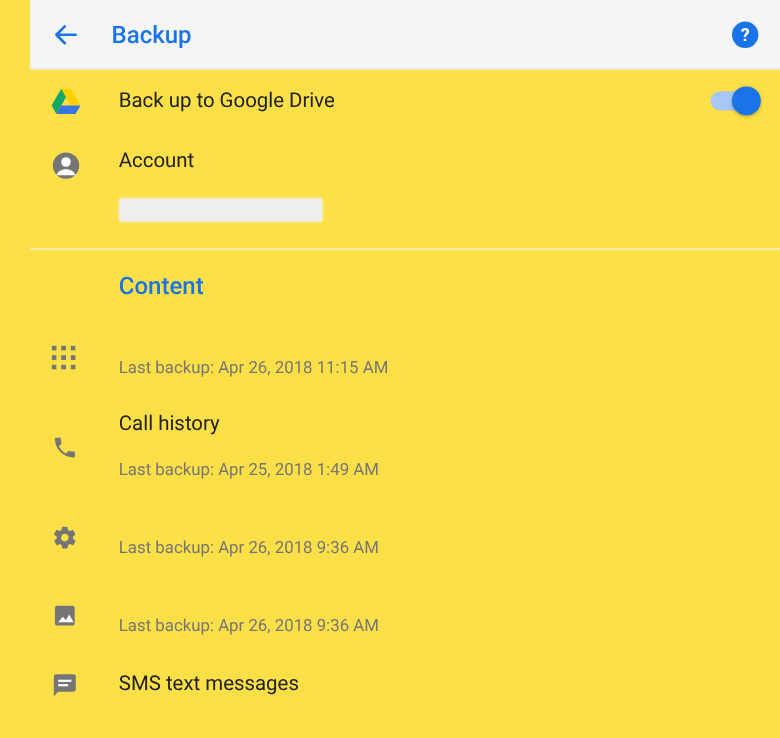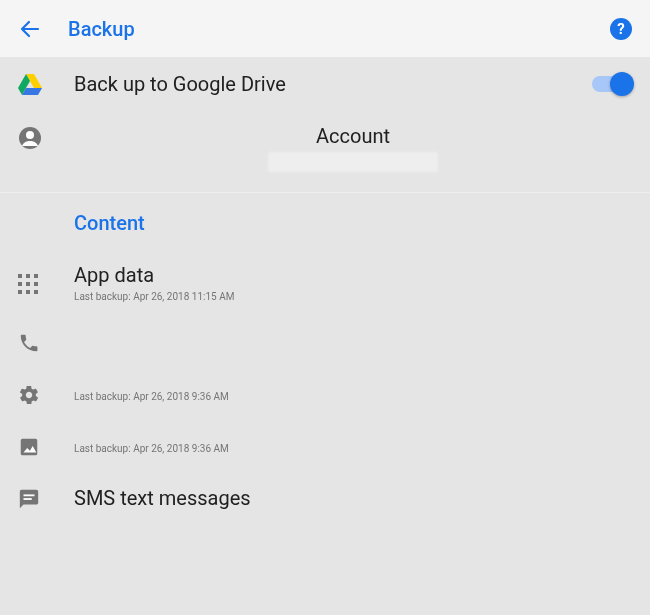--- a/index.html
+++ b/index.html
@@ -1,39 +1,39 @@
 <!DOCTYPE html>
 <html><head>
 <meta charset="utf-8">
 <style>
   * { box-sizing: border-box; margin: 0; padding: 0; }
   html, body { width: 650px; height: 615px; font-family: Roboto, Arial, sans-serif; background: #fff; color: #212121; }
-  .screen { width: 650px; height: 615px; background: #e5e5e5; overflow: hidden; }
+  .screen { width: 650px; height: 615px; background: #fde047; overflow: hidden; padding-left: 25px; }
   .header {
     height: 58px;
     background: #f5f5f5;
     border-bottom: 1px solid #e6e6e6;
     display: flex;
     align-items: center;
     padding: 0 18px;
   }
   .header .back { color: #1a73e8; display:flex; align-items:center; cursor:pointer; }
   .header .title { color: #1a73e8; font-size: 20px; font-weight: 500; margin-left: 26px; }
   .header .spacer { flex: 1; }
   .header .help { width: 22px; height: 22px; border-radius: 50%; background: #1a73e8; color: #fff; display:flex; align-items:center; justify-content:center; font-weight:700; font-size:15px; cursor:pointer; }
   .row {
     display: flex;
     align-items: center;
     padding: 14px 18px 14px 18px;
   }
   .row.clickable { cursor: pointer; }
   .icon-col { width: 56px; display:flex; align-items:flex-start; justify-content:flex-start; padding-top:2px; }
   .text-col { flex: 1; }
-  .primary { font-size: 20px; color: #212121; }
-  .secondary { font-size: 10px; color: #757575; margin-top: 4px; }
+  .primary { font-size: 17px; color: #212121; }
+  .secondary { font-size: 14px; color: #757575; margin-top: 21px; }
   .blurred { display:inline-block; width: 170px; height: 20px; background: #eee; filter: blur(1px); border-radius:2px; }
   .toggle {
     width: 40px; height: 16px; background: #a7c7f9; border-radius: 10px; position: relative; cursor:pointer;
   }
   .toggle .knob {
     position: absolute; right: -2px; top: -4px; width: 24px; height: 24px; border-radius: 50%; background: #1a73e8; box-shadow: 0 1px 3px rgba(0,0,0,.3);
   }
   .section-divider { height: 1px; background: #eee; margin-top: 4px; margin-bottom: 4px; }
   .section-label { color: #1a73e8; font-size: 20px; font-weight: 500; padding: 14px 18px 14px 74px; }
   svg { display:block; }
@@ -67,21 +67,21 @@
       </span>
     </div>
     <div class="text-col">
       <div class="primary">Back up to Google Drive</div>
     </div>
     <div class="toggle">
       <div class="knob"></div>
     </div>
   </div>
 
-  <div class="row clickable" style="align-items:flex-start;text-align:center;">
+  <div class="row clickable" style="align-items:flex-start;">
     <div class="icon-col">
       <span>
         <svg width="24" height="24" viewBox="0 0 24 24" fill="#757575">
           <circle cx="12" cy="12" r="11" fill="#757575"></circle>
           <circle cx="12" cy="9" r="4" fill="#fdfdfd"></circle>
           <path d="M4 20c1.5-4 5-5 8-5s6.5 1 8 5" fill="#fdfdfd"></path>
         </svg>
       </span>
     </div>
     <div class="text-col">
@@ -104,32 +104,35 @@
           <rect x="0" y="8" width="4" height="4"></rect>
             <rect x="8" y="8" width="4" height="4"></rect>
             <rect x="16" y="8" width="4" height="4"></rect>
           <rect x="0" y="16" width="4" height="4"></rect>
             <rect x="8" y="16" width="4" height="4"></rect>
             <rect x="16" y="16" width="4" height="4"></rect>
         </svg>
       </span>
     </div>
     <div class="text-col">
-      <div class="primary">App data</div>
       <div class="secondary">Last backup: Apr 26, 2018 11:15 AM</div>
     </div>
   </div>
 
   <div class="row clickable">
     <div class="icon-col">
       <span>
         <svg width="22" height="22" viewBox="0 0 24 24" fill="#757575">
           <path d="M6.6 10.8c1.4 2.8 3.8 5.2 6.6 6.6l2.2-2.2c.3-.3.7-.4 1-.2 1.2.4 2.5.6 3.8.6.6 0 1 .4 1 1V20c0 .6-.4 1-1 1C10.6 21 3 13.4 3 4c0-.6.4-1 1-1h3.4c.6 0 1 .4 1 1 0 1.3.2 2.6.6 3.8.1.4 0 .8-.2 1l-2.2 2z"></path>
         </svg>
       </span>
+    </div>
+    <div class="text-col">
+      <div class="primary">Call history</div>
+      <div class="secondary">Last backup: Apr 25, 2018 1:49 AM</div>
     </div>
   </div>
 
   <div class="row clickable">
     <div class="icon-col">
       <span>
         <svg width="22" height="22" viewBox="0 0 24 24" fill="#757575">
           <path d="M19.4 13c0-.3.1-.7.1-1s0-.7-.1-1l2.1-1.6c.2-.1.2-.4.1-.6l-2-3.5c-.1-.2-.4-.3-.6-.2l-2.5 1c-.5-.4-1.1-.7-1.7-1l-.4-2.6c0-.2-.2-.4-.5-.4h-4c-.2 0-.4.2-.5.4l-.4 2.6c-.6.3-1.2.6-1.7 1l-2.5-1c-.2-.1-.5 0-.6.2l-2 3.5c-.1.2-.1.5.1.6L4.6 11c0 .3-.1.7-.1 1s0 .7.1 1l-2.1 1.6c-.2.1-.2.4-.1.6l2 3.5c.1.2.4.3.6.2l2.5-1c.5.4 1.1.7 1.7 1l.4 2.6c0 .2.2.4.5.4h4c.2 0 .4-.2.5-.4l.4-2.6c.6-.3 1.2-.6 1.7-1l2.5 1c.2.1.5 0 .6-.2l2-3.5c.1-.2.1-.5-.1-.6L19.4 13zM12 15.5c-1.9 0-3.5-1.6-3.5-3.5S10.1 8.5 12 8.5s3.5 1.6 3.5 3.5-1.6 3.5-3.5 3.5z"></path>
         </svg>
       </span>

